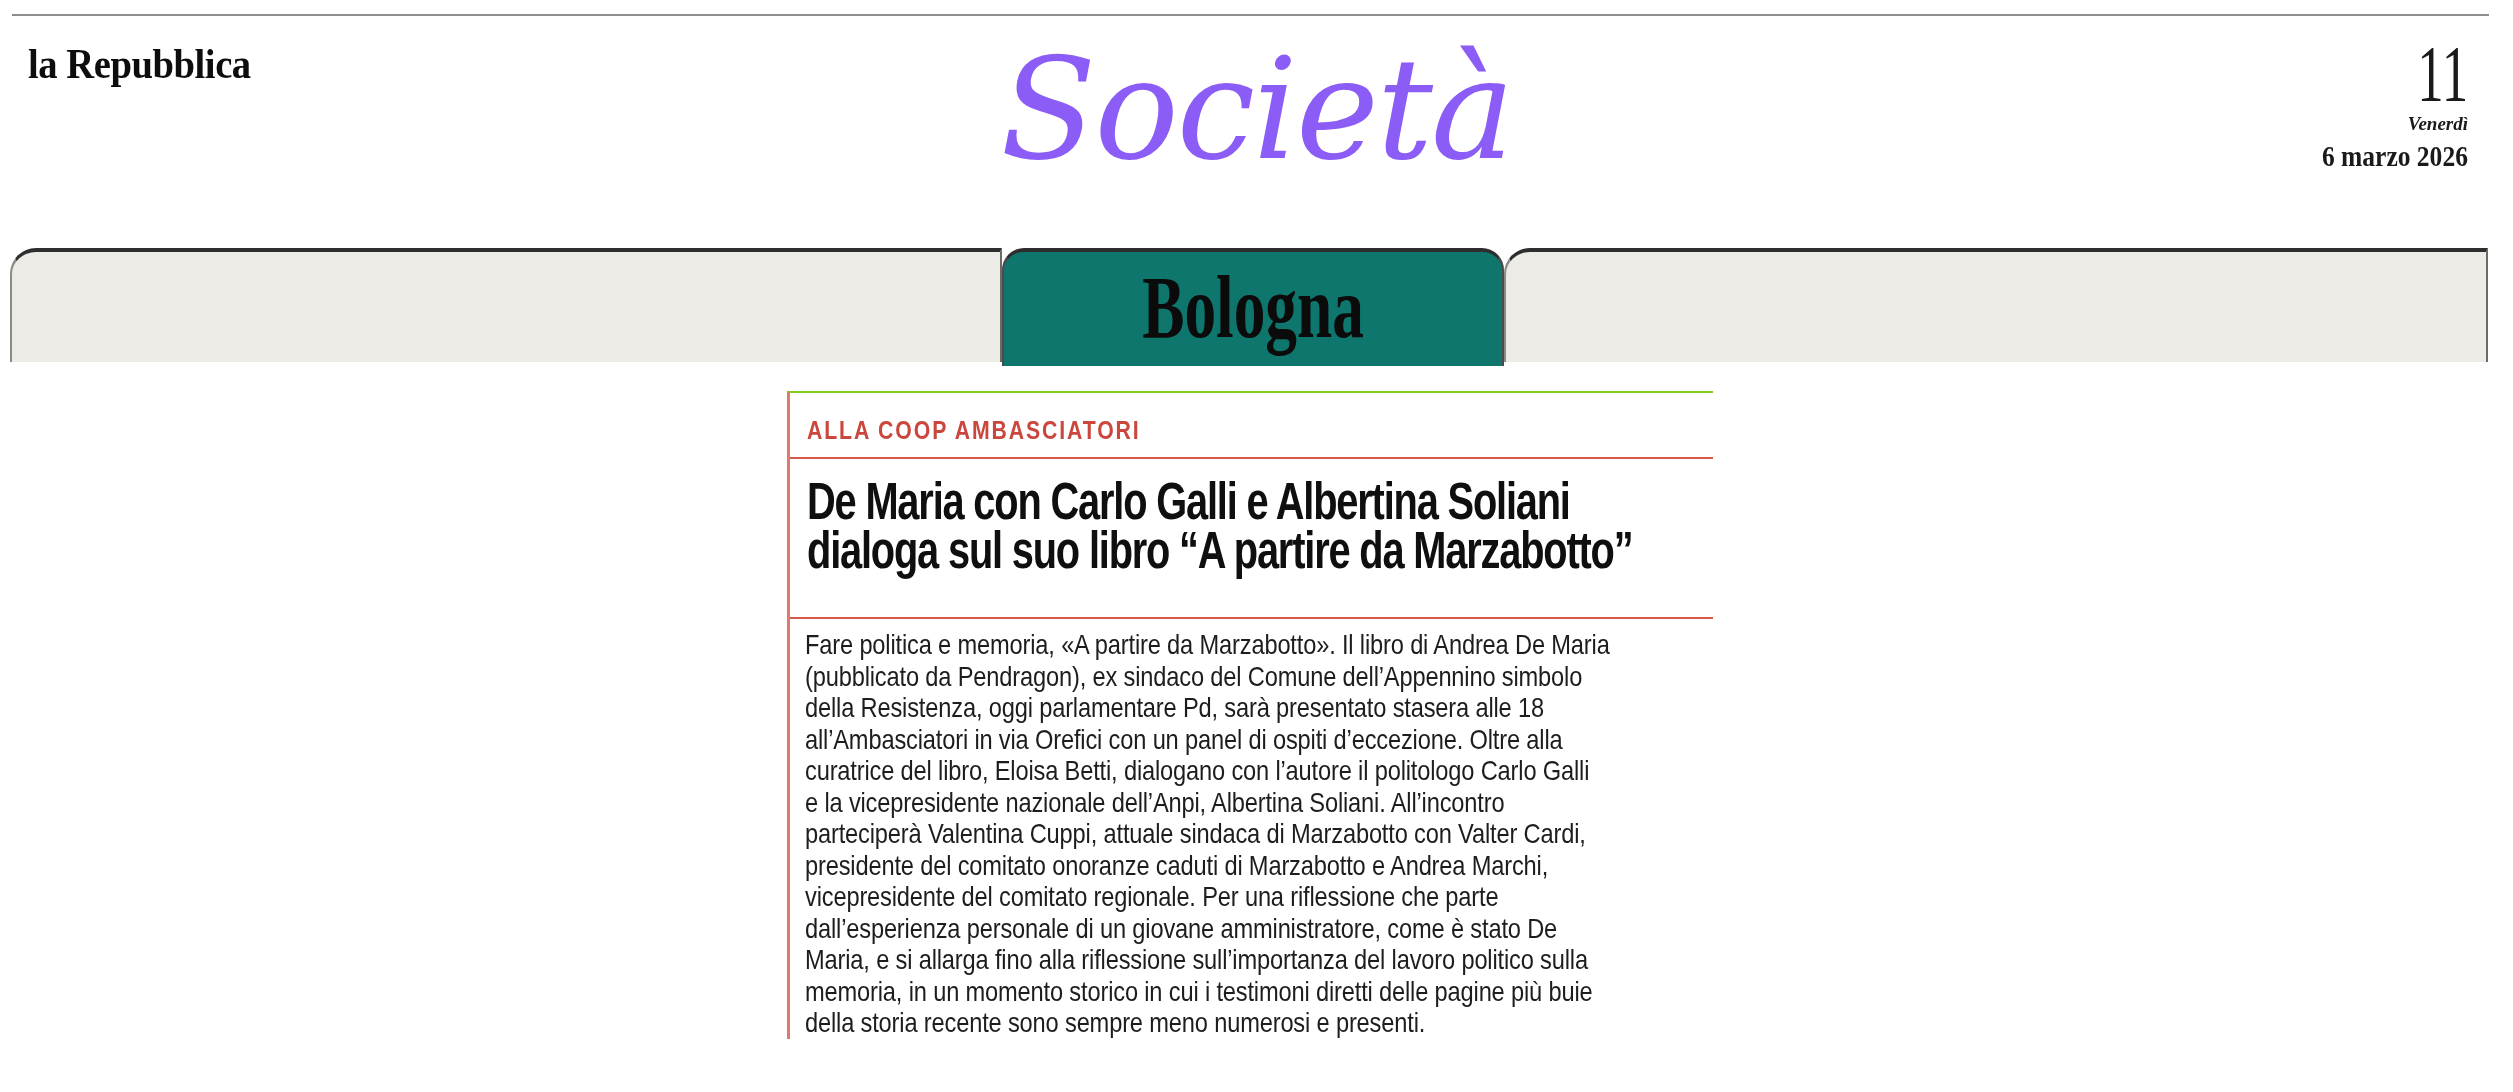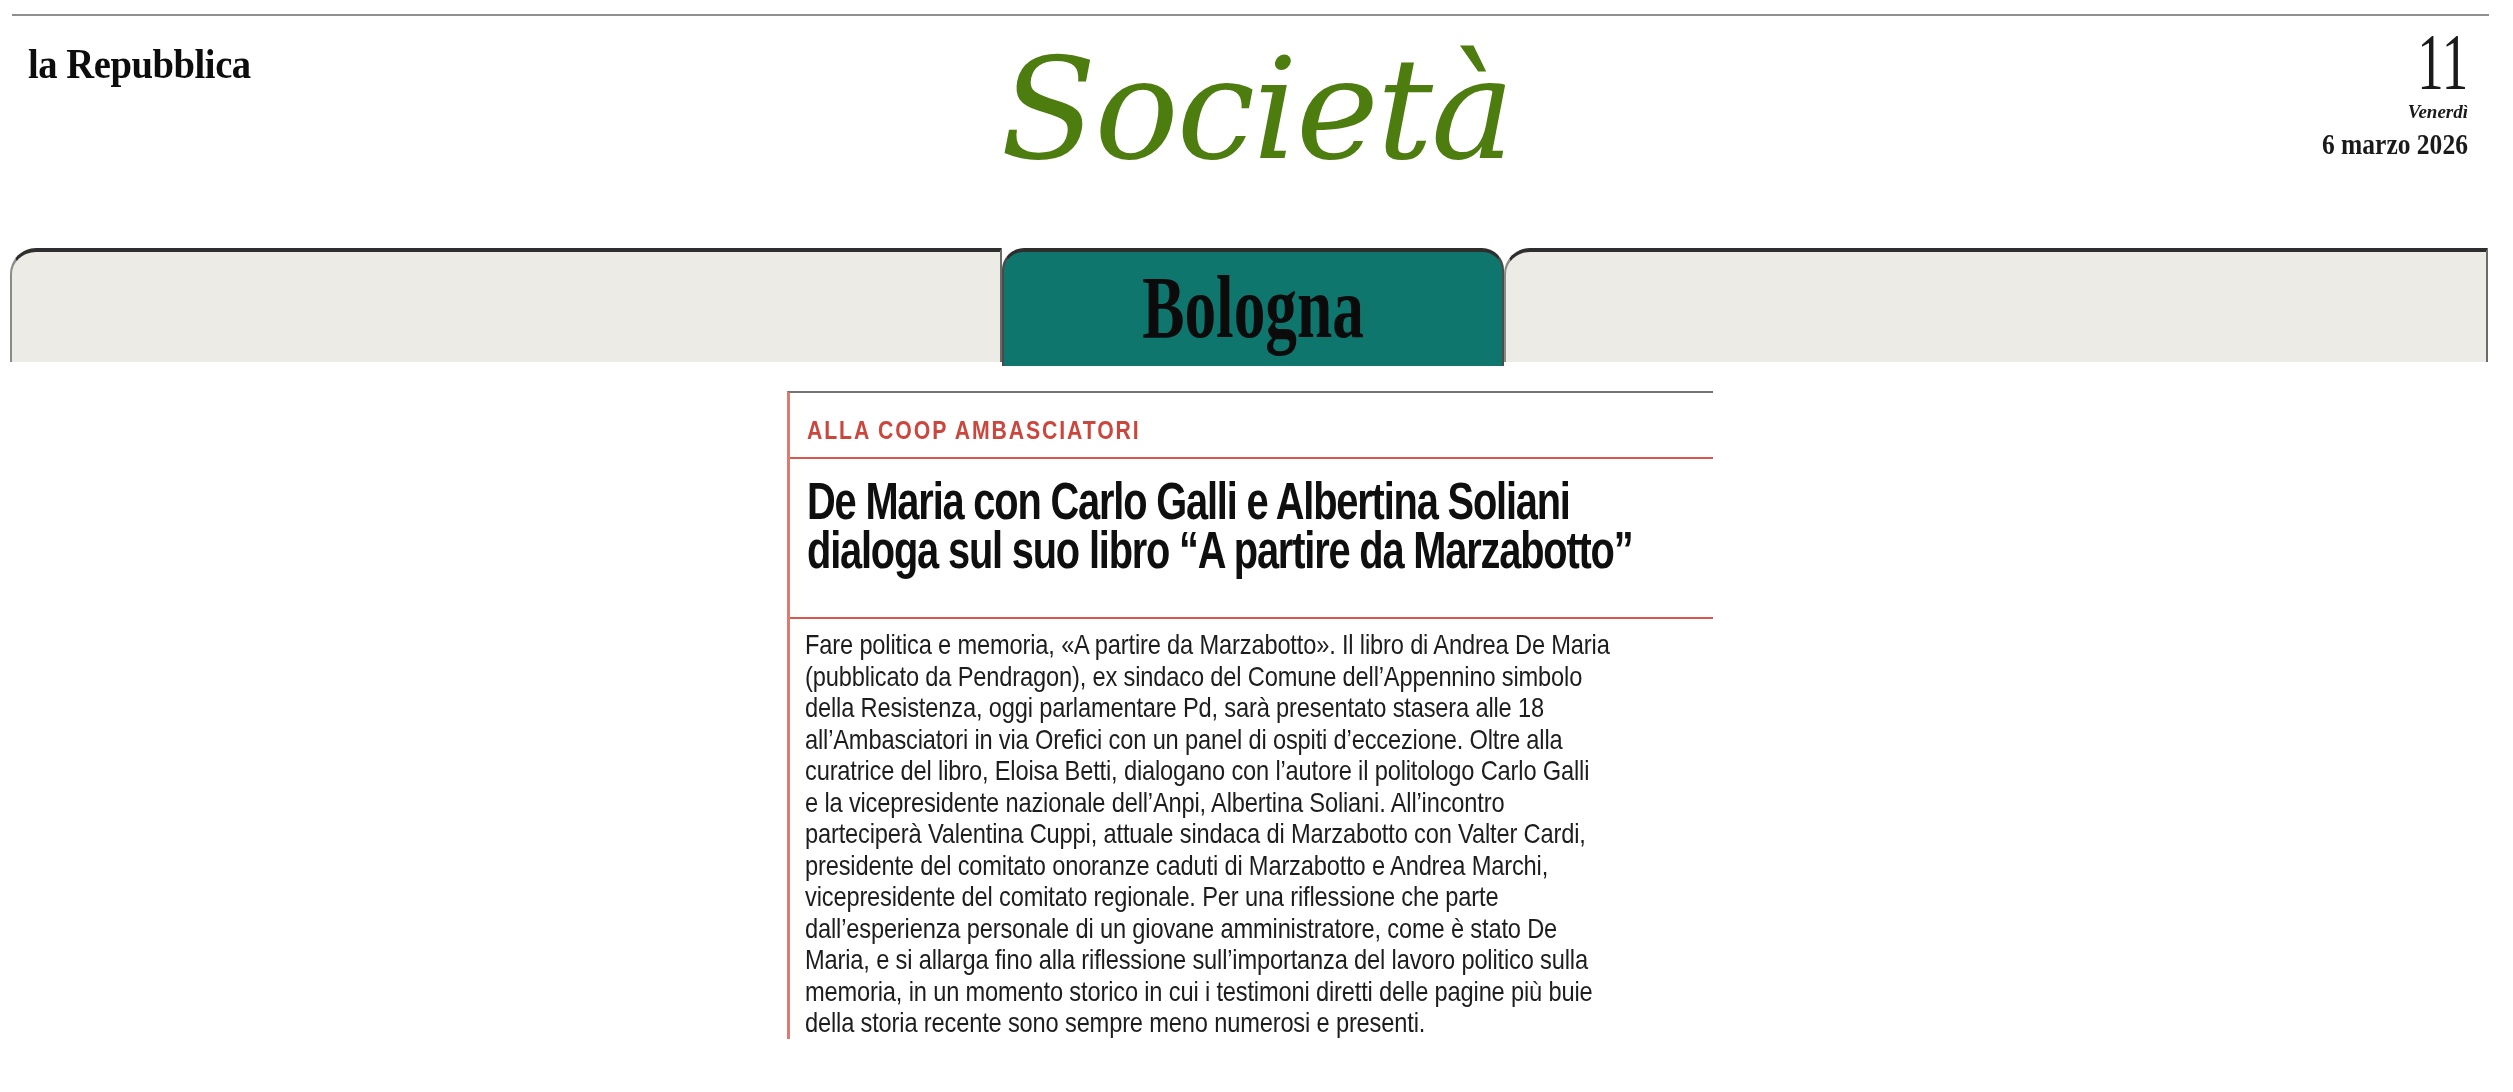--- a/index.html
+++ b/index.html
@@ -12,23 +12,23 @@
     position:absolute;left:12px;top:14px;width:2477px;height:2px;background:#8f8f8f;
   }
   .brand{
     position:absolute;left:28px;top:40px;
     font-family:"Liberation Serif",serif;font-weight:bold;font-size:42px;color:#0d0d0d;
     letter-spacing:-0.5px;transform:scaleX(0.92);transform-origin:left top;white-space:nowrap;
   }
   .section-script{
     position:absolute;left:0;top:40px;width:2513px;text-align:center;
     font-family:"DejaVu Serif",serif;font-style:italic;font-weight:500;
-    font-size:140px;line-height:1;color:#4d7c0f;letter-spacing:-2px;
+    font-size:140px;line-height:1;color:#8b5cf6;letter-spacing:-2px;
   }
-  .page-info{position:absolute;top:4px;right:45px;width:320px;height:170px;}
+  .page-info{position:absolute;top:16px;right:45px;width:320px;height:170px;}
   .page-number{
     position:absolute;right:0;top:18px;font-family:"Liberation Serif",serif;
     font-size:80px;line-height:1;color:#1a1a1a;
     transform:scaleX(0.66);transform-origin:right top;white-space:nowrap;
   }
   .page-day{
     position:absolute;right:0;top:98px;font-family:Liberation Serif, serif;
     font-style:italic;font-weight:bold;font-size:19px;line-height:1;color:#1a1a1a;white-space:nowrap;
   }
   .page-date{
@@ -50,21 +50,21 @@
     border-radius:22px 22px 0 0;display:flex;justify-content:center;align-items:flex-start;
     padding-top:12px;
   }
   .tab-center .tab-label{
     font-family:"Liberation Serif",serif;font-weight:bold;font-size:88px;line-height:1;
     color:#0b0b0b;transform:scaleX(0.72);transform-origin:center top;white-space:nowrap;
   }
   
   .article{
     position:absolute;left:787px;top:391px;width:926px;height:648px;box-sizing:border-box;
-    border-top:2px solid #737373;border-left:3px solid #e0796e;padding-left:35px;
+    border-top:2px solid #84cc16;border-left:3px solid #e0796e;padding-left:35px;
   }
   .kicker{
     position:absolute;left:17px;top:22px;
     font-weight:bold;font-size:25px;line-height:1.2;letter-spacing:2.2px;color:#cb463c;
     transform:scaleX(0.85);transform-origin:left top;white-space:nowrap;
   }
   .rule-red{position:absolute;left:0;width:100%;height:2px;background:#d8584c;}
   .rule-kicker{top:64px;}
   .rule-headline{top:224px;}
   .headline{

